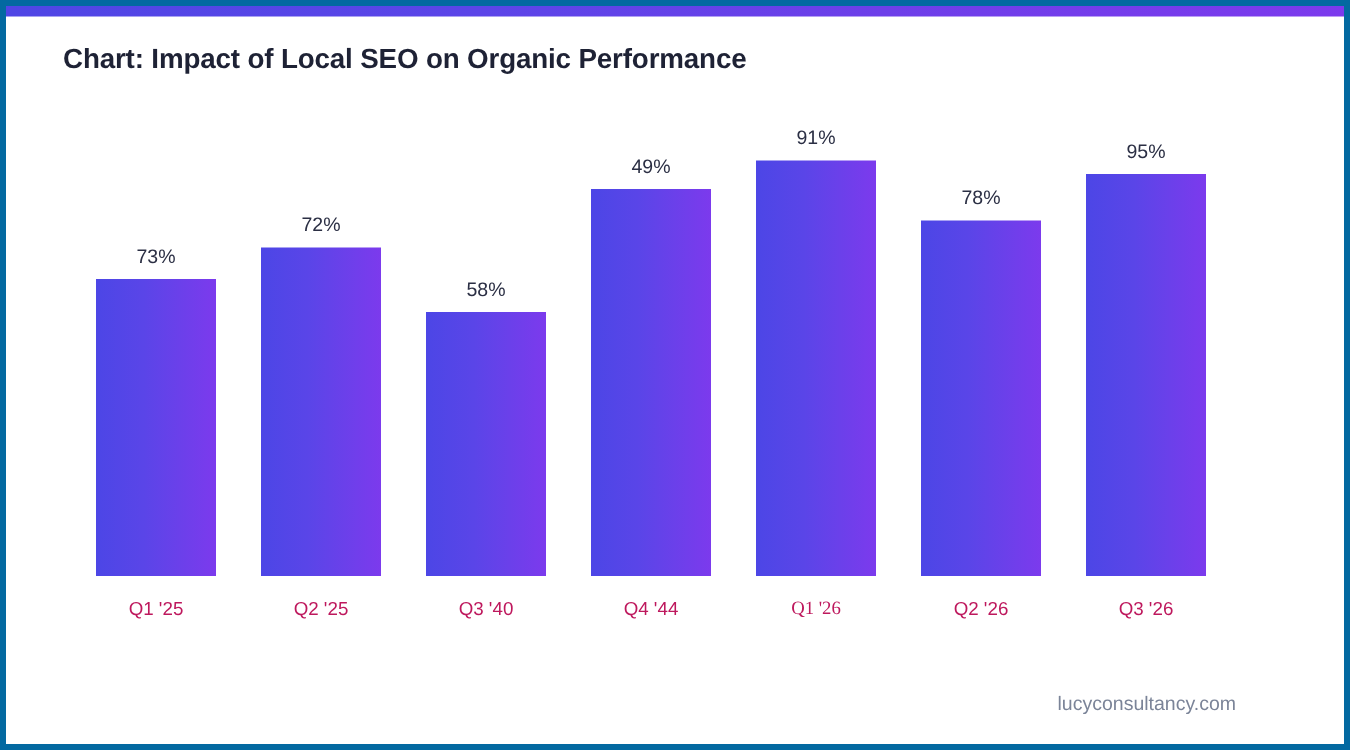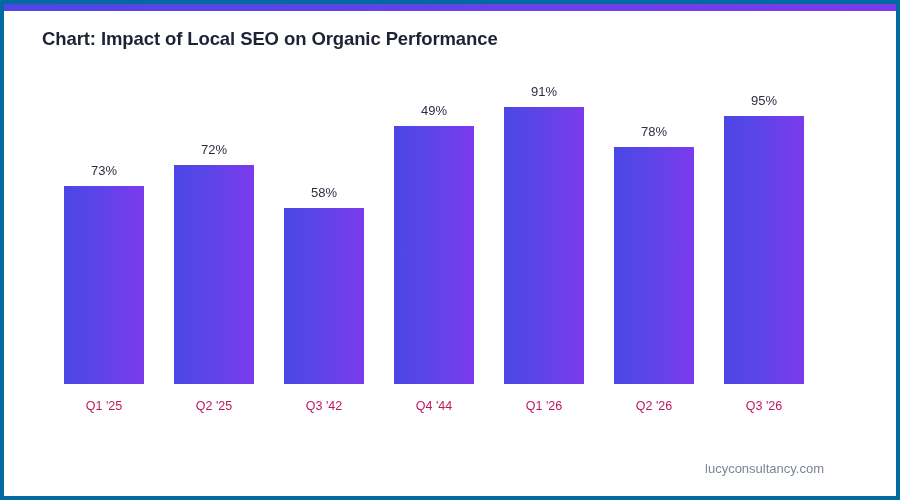--- a/index.html
+++ b/index.html
@@ -111,31 +111,31 @@
         <div class="bar-label" style="bottom: -29px;">Q1 '25</div>
       </div>
       <div class="bar-group" style="left: 170px; bottom: 120px; height: 0px;">
         <div class="bar" style="height: 218.88px; width: 80px;"></div>
         <div class="bar-value" style="bottom: 226.88px;">72%</div>
         <div class="bar-label" style="bottom: -29px; text-align: center;">Q2 '25</div>
       </div>
       <div class="bar-group" style="left: 280px; bottom: 120px; height: 0px;">
         <div class="bar" style="height: 176.32px; width: 80px;"></div>
         <div class="bar-value" style="bottom: 184.32px;">58%</div>
-        <div class="bar-label" style="bottom: -29px;">Q3 '42</div>
+        <div class="bar-label" style="bottom: -29px;">Q3 '40</div>
       </div>
       <div class="bar-group" style="left: 390px; bottom: 120px; height: 0px;">
         <div class="bar" style="height: 258.4px; width: 80px;"></div>
         <div class="bar-value" style="bottom: 266.4px;">49%</div>
         <div class="bar-label" style="bottom: -29px;">Q4 '44</div>
       </div>
       <div class="bar-group" style="left: 500px; bottom: 120px; height: 0px;">
         <div class="bar" style="height: 276.64px; width: 80px;"></div>
         <div class="bar-value" style="bottom: 284.64px;">91%</div>
-        <div class="bar-label" style="bottom: -29px;">Q1 '26</div>
+        <div class="bar-label" style="bottom: -29px; font-family: Liberation Serif, serif;">Q1 '26</div>
       </div>
       <div class="bar-group" style="left: 610px; bottom: 120px; height: 0px;">
         <div class="bar" style="height: 237.12px; width: 80px;"></div>
         <div class="bar-value" style="bottom: 245.12px;">78%</div>
         <div class="bar-label" style="bottom: -29px;">Q2 '26</div>
       </div>
       <div class="bar-group" style="left: 720px; bottom: 120px; height: 0px;">
         <div class="bar" style="height: 267.52px; width: 80px;"></div>
         <div class="bar-value" style="bottom: 275.52px;">95%</div>
         <div class="bar-label" style="bottom: -29px;">Q3 '26</div>

